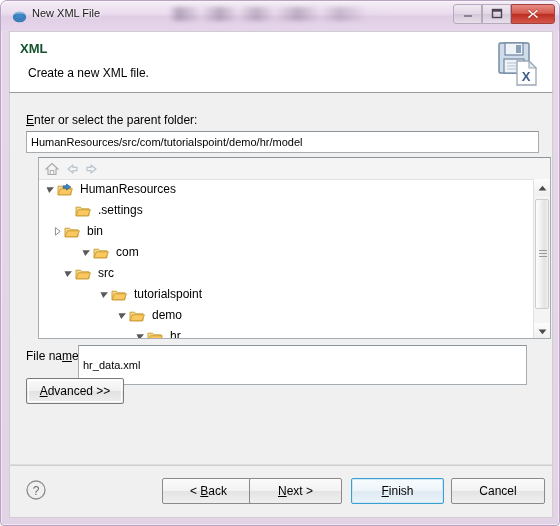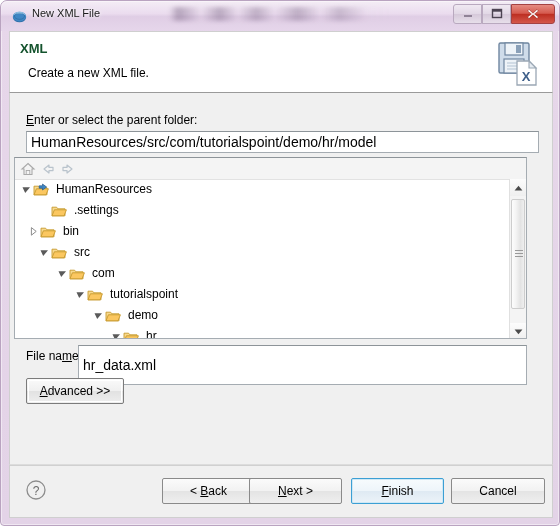--- a/index.html
+++ b/index.html
@@ -146,37 +146,37 @@
   }
   .mn { text-decoration: underline; }
 
   .textfield {
     position: absolute;
     box-sizing: border-box;
     background: #ffffff;
     border: 1px solid #a5acb2;
     border-top-color: #8d9499;
     font-family: "Liberation Sans", sans-serif;
-    font-size: 14px;
+    font-size: 11px;
     color: #000;
     padding: 6px 4px;
     display: flex;
     align-items: center;
     overflow: hidden;
     white-space: nowrap;
   }
 
   
   #lbl-parent { left: 16px; top: 20px; }
   #fld-parent { left: 16px; top: 38px; width: 513px; height: 22px; }
 
   
   #tree-wrap {
     position: absolute;
-    left: 4px; top: 64px;
+    left: 28px; top: 64px;
     width: 513px; height: 182px;
     box-sizing: border-box;
     background: #ffffff;
     border: 1px solid #a5acb2;
     border-top-color: #8d9499;
     overflow: hidden;
   }
   #tree-toolbar {
     position: absolute; left: 0; top: 0;
     width: 100%; height: 21px;
@@ -444,39 +444,39 @@
           <div class="tree-row" style="padding-left: 13px;">
             <span class="twisty"><svg width="11" height="11" viewBox="0 0 11 11">
                 <path d="M3.4 1.6 L8.2 5.4 L3.4 9.2 Z" fill="none" stroke="#8e8e8e" stroke-width="1"></path>
               </svg></span>
             <span class="row-icon"><svg width="16" height="16" viewBox="0 0 16 16">
                 <path d="M1 4.2 h4.6 l1.3 1.6 H14 v7 H1 Z" fill="#f7d98e" stroke="#c79a2e" stroke-width="0.9"></path>
                 <path d="M1 12.8 L3.4 6.8 H15.4 L13 12.8 Z" fill="#fbc760" stroke="#c79a2e" stroke-width="0.9"></path>
               </svg></span>
             <span class="row-label">bin</span>
           </div>
+          <div class="tree-row" style="padding-left: 42px;">
+            <span class="twisty"><svg width="11" height="11" viewBox="0 0 11 11">
+                <path d="M1.5 3.2 H9 L4.2 9 Z" fill="#5a5a5a"></path>
+              </svg></span>
+            <span class="row-icon"><svg width="16" height="16" viewBox="0 0 16 16">
+                <path d="M1 4.2 h4.6 l1.3 1.6 H14 v7 H1 Z" fill="#f7d98e" stroke="#c79a2e" stroke-width="0.9"></path>
+                <path d="M1 12.8 L3.4 6.8 H15.4 L13 12.8 Z" fill="#fbc760" stroke="#c79a2e" stroke-width="0.9"></path>
+              </svg></span>
+            <span class="row-label">com</span>
+          </div>
           <div class="tree-row" style="padding-left: 24px;">
             <span class="twisty"><svg width="11" height="11" viewBox="0 0 11 11">
                 <path d="M1.5 3.2 H9 L4.2 9 Z" fill="#5a5a5a"></path>
               </svg></span>
             <span class="row-icon"><svg width="16" height="16" viewBox="0 0 16 16">
                 <path d="M1 4.2 h4.6 l1.3 1.6 H14 v7 H1 Z" fill="#f7d98e" stroke="#c79a2e" stroke-width="0.9"></path>
                 <path d="M1 12.8 L3.4 6.8 H15.4 L13 12.8 Z" fill="#fbc760" stroke="#c79a2e" stroke-width="0.9"></path>
               </svg></span>
             <span class="row-label">src</span>
-          </div>
-          <div class="tree-row" style="padding-left: 42px;">
-            <span class="twisty"><svg width="11" height="11" viewBox="0 0 11 11">
-                <path d="M1.5 3.2 H9 L4.2 9 Z" fill="#5a5a5a"></path>
-              </svg></span>
-            <span class="row-icon"><svg width="16" height="16" viewBox="0 0 16 16">
-                <path d="M1 4.2 h4.6 l1.3 1.6 H14 v7 H1 Z" fill="#f7d98e" stroke="#c79a2e" stroke-width="0.9"></path>
-                <path d="M1 12.8 L3.4 6.8 H15.4 L13 12.8 Z" fill="#fbc760" stroke="#c79a2e" stroke-width="0.9"></path>
-              </svg></span>
-            <span class="row-label">com</span>
           </div>
           <div class="tree-row" style="padding-left: 60px;">
             <span class="twisty"><svg width="11" height="11" viewBox="0 0 11 11">
                 <path d="M1.5 3.2 H9 L4.2 9 Z" fill="#5a5a5a"></path>
               </svg></span>
             <span class="row-icon"><svg width="16" height="16" viewBox="0 0 16 16">
                 <path d="M1 4.2 h4.6 l1.3 1.6 H14 v7 H1 Z" fill="#f7d98e" stroke="#c79a2e" stroke-width="0.9"></path>
                 <path d="M1 12.8 L3.4 6.8 H15.4 L13 12.8 Z" fill="#fbc760" stroke="#c79a2e" stroke-width="0.9"></path>
               </svg></span>
             <span class="row-label">tutorialspoint</span>

